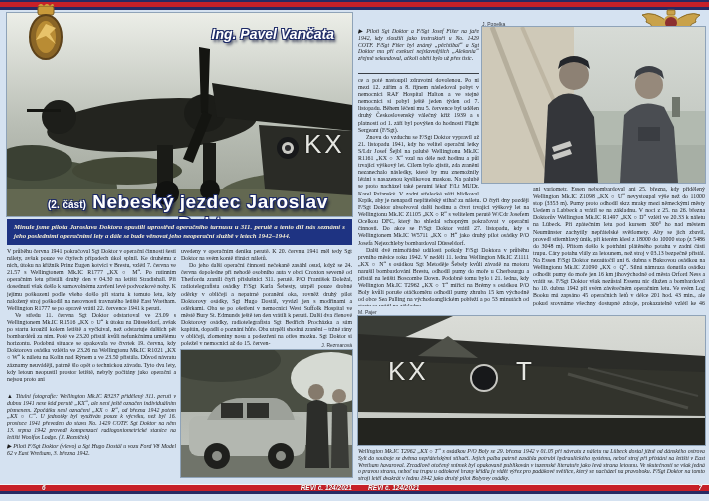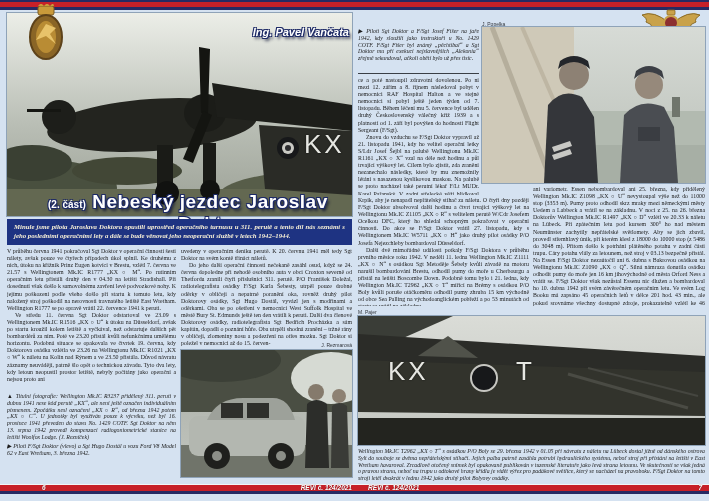--- a/index.html
+++ b/index.html
@@ -73,21 +73,21 @@
   <div class="abs" style="left:26px;top:4px;">
     <svg width="40" height="58" viewBox="0 0 40 58">
       <rect x="12" y="2" width="16" height="9" rx="2" fill="#c99a3a" stroke="#7a5a20" stroke-width="1"></rect>
       <polygon points="12,2 15,-1 18,2 21,-1 24,2 27,-1 28,2" fill="#c99a3a"></polygon>
       <ellipse cx="20" cy="33" rx="16" ry="22" fill="#8a6526" stroke="#5d421a" stroke-width="2"></ellipse>
       <ellipse cx="20" cy="33" rx="10" ry="16" fill="#b98c34"></ellipse>
       <path d="M20 20 L10 36 L20 32 L30 40 L24 30 L30 24 Z" fill="#e8c36a"></path>
     </svg>
   </div>
 
-  <div class="headline" style="left:225px;top:26px;width:124px;font-size:11px;font-style:italic;text-align:right;">Ing. Pavel Vančata</div>
+  <div class="headline" style="left:210px;top:26px;width:124px;font-size:14px;font-style:italic;text-align:right;">Ing. Pavel Vančata</div>
 
   <div class="headline" style="left:12px;top:199px;font-size:10px;padding-left:36px;">(2. část)</div>
   <div class="headline" style="left:68px;top:191px;width:284px;font-size:19px;text-align:center;letter-spacing:0.5px;">Nebeský jezdec Jaroslav Doktor</div>
 
   <div class="leadbox" style="left:7px;top:219px;width:345px;height:26px;">Minule jsme pilota Jaroslava Doktora opustili uprostřed operačního turnusu u 311. perutě a tento díl nás seznámí s jeho posledními operačními lety a dále se bude věnovat jeho neoperační službě v letech 1942–1944.</div>
 
   <div class="bodytext" style="left:7px;top:248px;width:169px;height:143px;">
       <p>V průběhu června 1941 pokračoval Sgt Doktor v operační činnosti šesti nálety, avšak pouze ve čtyřech případech úkol splnil. Ke druhému z nich, útoku na křižník Prinz Eugen kotvící v Brestu, vzlétl 7. června ve 21.57 s Wellingtonem Mk.IC R1777 „KX ○ M“. Po rutinním operačním letu přistáli druhý den v 04.30 na letišti Stradishall. Při dosednutí však došlo k samovolnému zavření levé podvozkové nohy. K jejímu poškození podle všeho došlo při startu k tomuto letu, kdy naložený stroj poškodil na nerovnosti travnatého letiště East Wretham. Wellington R1777 se po opravě vrátil 22. července 1941 k peruti.</p>
       <p>Ve středu 11. června Sgt Doktor odstartoval ve 23.09 s Wellingtonem Mk.IC R1516 „KX ○ U“ k útoku na Düsseldorf, avšak po startu kroužil kolem letiště a vyčkával, než odstartuje dalších pět bombardérů za ním. Poté ve 23.20 přistál kvůli nefunkčnímu umělému horizontu. Podobná situace se opakovala ve čtvrtek 19. června, kdy Doktorova osádka vzlétla ve 23.26 na Wellingtonu Mk.IC R1021 „KX ○ W“ k náletu na Kolín nad Rýnem a ve 23.50 přistála. Důvod návratu záznamy neuvádějí, patrně šlo opět o technickou závadu. Tyto dva lety, kdy letoun neopustil prostor letiště, nebyly počítány jako operační a nejsou proto ani</p>
     </div>

